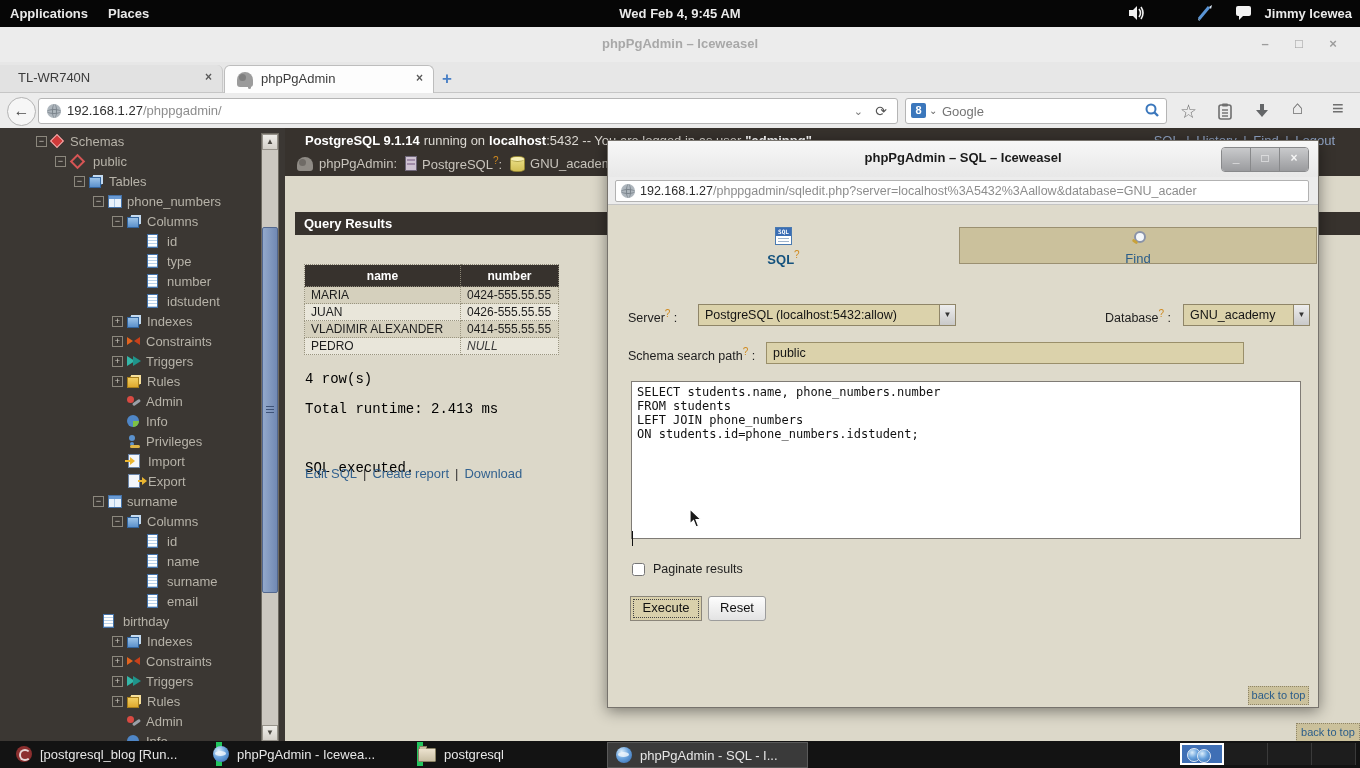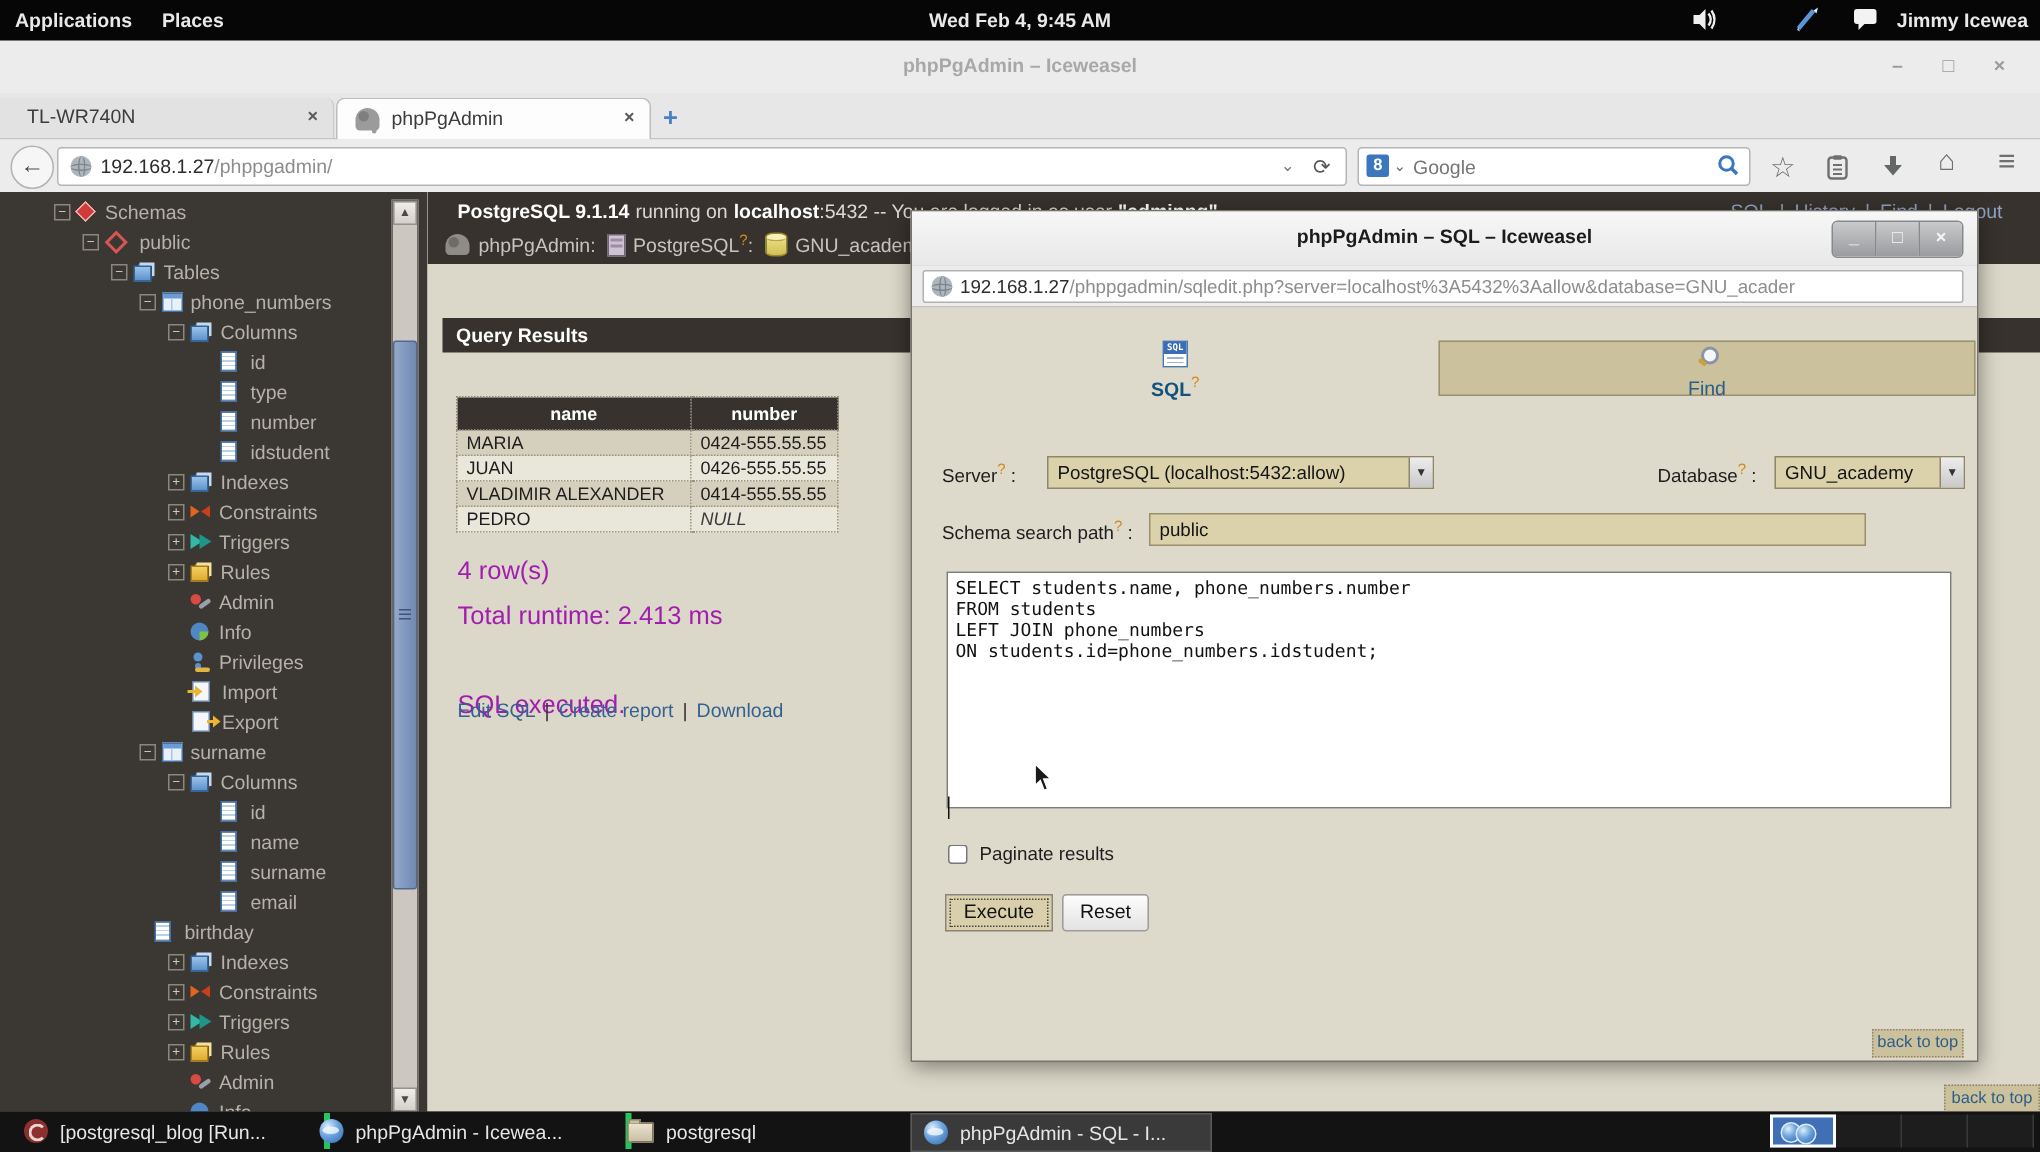--- a/index.html
+++ b/index.html
@@ -98,21 +98,21 @@
   .db-cyl{width:13px;height:14px;background:linear-gradient(#efe48e,#d2bf55);border:1px solid #948634;border-radius:6px/3px;position:relative;margin:0 5px 0 2px;}
   .db-cyl::before{content:'';position:absolute;left:0;top:0;right:0;height:4px;background:#f7f0b5;border-radius:50%;border-bottom:1px solid #b3a54a;}
 
   #qr-bar{position:absolute;left:10px;top:84px;right:0;height:23px;background:#37322d;color:#fff;font-weight:bold;font-size:13px;line-height:23px;padding-left:9px;}
   #qr-table{position:absolute;left:19px;top:136px;border-collapse:collapse;font-size:12px;color:#1d1d1d;}
   #qr-table th{background:#37322d;color:#fff;font-weight:bold;height:21px;border:1px dotted #8a8575;padding:0 6px;}
   #qr-table td{height:16px;border:1px dotted #9a9580;border-top:none;padding:0 6px;}
   #qr-table .c0{width:143px;} #qr-table .c1{width:85px;}
   #qr-table tr.odd td{background:#d5d0bd;} #qr-table tr.even td{background:#e9e6da;}
   #qr-table td.null{font-style:italic;color:#3a3a3a;}
-  .mtext{position:absolute;left:20px;font-size:17px;color:#a21caf;}
+  .mtext{position:absolute;left:20px;font-size:14px;color:#000000;font-family:Liberation Mono, monospace;}
   #res-links{position:absolute;left:20px;top:338px;font-size:13px;}
   #res-links a{color:#33628f;text-decoration:none;}
   #res-links .sep{color:#333;margin:0 6px;}
   .btt{background:#cbc19c;border:1px dotted #8f8568;color:#2b5d8a;font-size:11px;text-align:center;line-height:17px;}
   #main-btt{position:absolute;right:0;top:595px;width:62px;height:17px;}
 
   
   #dlg{position:absolute;left:607px;top:140px;width:710px;height:566px;background:#dedacb;border:1px solid #77736d;box-shadow:0 3px 14px rgba(0,0,0,.45);}
   #dlg-title{position:absolute;left:0;top:0;width:100%;height:36px;background:linear-gradient(#f7f7f7,#e8e8e8);border-bottom:1px solid #c9c9c9;}
   #dlg-title .t{display:block;text-align:center;line-height:34px;font-size:13px;font-weight:bold;color:#1b1b1b;}
@@ -143,21 +143,21 @@
   #reset-btn{left:100px;width:58px;background:linear-gradient(#fdfdfd,#e3e3e3);border:1px solid #9c9c9c;border-radius:3px;line-height:22px;}
   #dlg-btt{position:absolute;left:640px;top:545px;width:59px;height:17px;}
 
   
   .mag{position:relative;display:inline-block;width:14px;height:14px;}
   .mag::before{content:'';position:absolute;left:3px;top:0;width:8px;height:8px;border:2px solid #8a93a8;border-radius:50%;background:#f5f8fb;}
   .mag::after{content:'';position:absolute;left:1px;top:9px;width:6px;height:3px;background:#c9a23a;border-radius:2px;transform:rotate(35deg);}
 
   
   #taskbar{position:absolute;left:0;top:741px;width:1360px;height:27px;background:#131313;color:#e6e6e6;font-size:13px;}
-  .task{position:absolute;top:1px;height:24px;display:flex;align-items:center;padding:0 8px;border-right:4px solid #22c55e;}
+  .task{position:absolute;top:1px;height:24px;display:flex;align-items:center;padding:0 8px;border-right:6px solid #22c55e;}
   .task .tl{margin-left:8px;white-space:nowrap;}
   .task.active{background:#3a3a3a;border:1px solid #5a5a5a;}
   .tbi{width:16px;height:16px;flex:none;position:relative;}
   .tbi-writer{border-radius:50%;background:#8c2f2f;}
   .tbi-writer::before{content:'';position:absolute;left:3px;top:3px;width:8px;height:8px;border:2px solid #e7d6d6;border-right-color:transparent;border-radius:50%;}
   .tbi-iceweasel{border-radius:50%;background:radial-gradient(circle at 35% 30%,#dceefb,#6aa3dd 45%,#2f66ad);}
   .tbi-iceweasel::before{content:'';position:absolute;left:2px;top:5px;width:11px;height:5px;background:#f2f7fc;border-radius:50%;opacity:.8;}
   .tbi-folder{height:12px;margin-top:2px;background:linear-gradient(#ece2cf,#c9bfa4);border:1px solid #8a8264;border-radius:1px;}
   .tbi-folder::before{content:'';position:absolute;left:0;top:-3px;width:6px;height:2px;background:#c9bfa4;border:1px solid #8a8264;border-bottom:none;}
   #ws{position:absolute;right:4px;top:2px;width:176px;height:22px;display:flex;}

